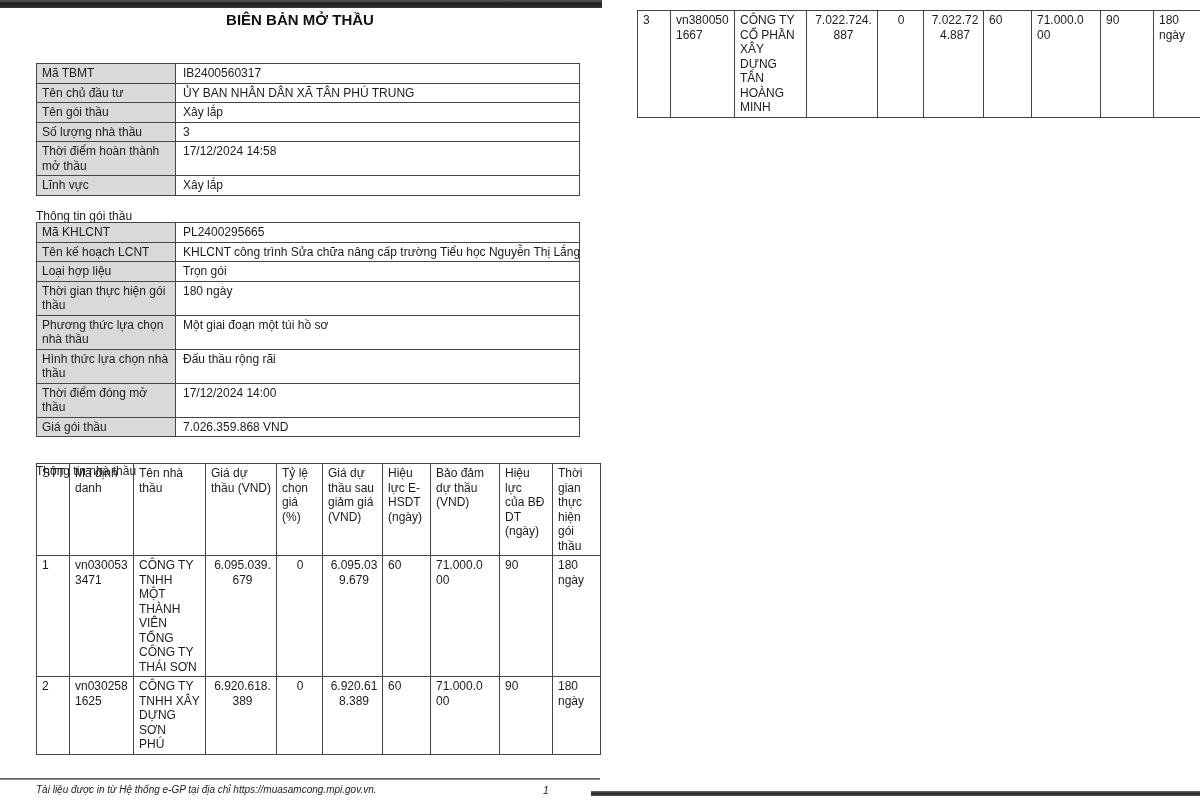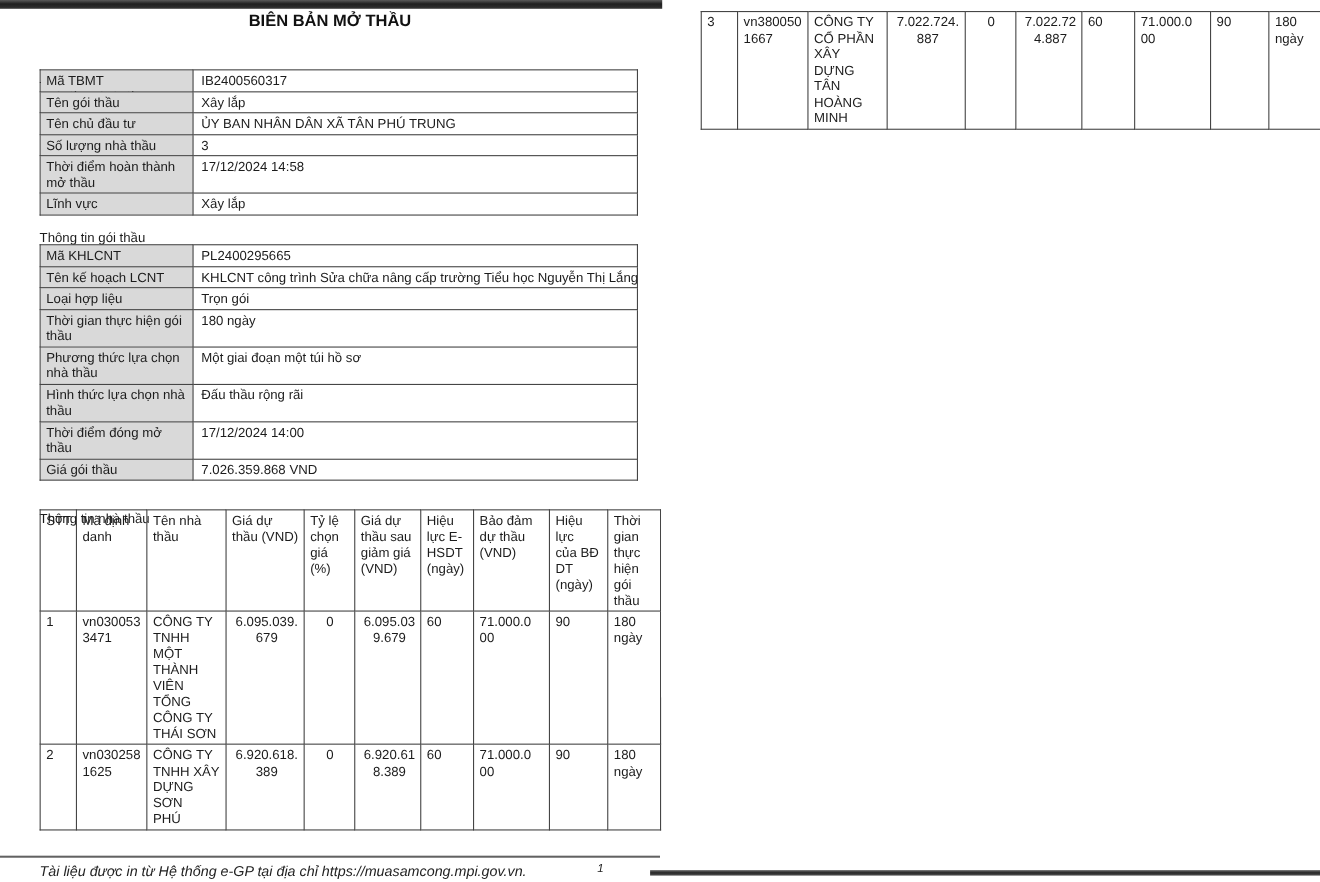--- a/index.html
+++ b/index.html
@@ -64,47 +64,47 @@
   .bid td.a-r { text-align:center; padding-right:2px; }
   .bid td.a-c { text-align:center; }
 
   
   .footer-rule {
     position:absolute; top:778px; left:0; width:600px; height:2px;
     background:#8c8c8c; border-top:1px solid #5e5e5e;
   }
   .footer-text {
     position:absolute; top:784px; left:36px;
-    font-size:13px; font-style:italic; color:#222;
+    font-size:10px; font-style:italic; color:#222;
   }
   .footer-page {
     position:absolute; top:784px; left:543px;
     font-size:10.5px; font-style:italic; color:#222;
   }
 </style>
 </head>
 <body>
 
 <div class="page" id="page-left">
   <div class="doc-title">BIÊN BẢN MỞ THẦU</div>
 
   <div class="sec-heading" id="heading-general">Thông tin chung</div>
   <table class="info" id="table-general">
       <tbody>
         <tr>
           <td class="lbl">Mã TBMT</td>
           <td class="val">IB2400560317</td>
         </tr>
         <tr>
+          <td class="lbl">Tên chủ đầu tư</td>
+          <td class="val">ỦY BAN NHÂN DÂN XÃ TÂN PHÚ TRUNG</td>
+        </tr>
+        <tr>
           <td class="lbl">Tên gói thầu</td>
           <td class="val">Xây lắp</td>
-        </tr>
-        <tr>
-          <td class="lbl">Tên chủ đầu tư</td>
-          <td class="val">ỦY BAN NHÂN DÂN XÃ TÂN PHÚ TRUNG</td>
         </tr>
         <tr>
           <td class="lbl">Số lượng nhà thầu</td>
           <td class="val">3</td>
         </tr>
         <tr>
           <td class="lbl">Thời điểm hoàn thành
 mở thầu</td>
           <td class="val">17/12/2024 14:58</td>
         </tr>

